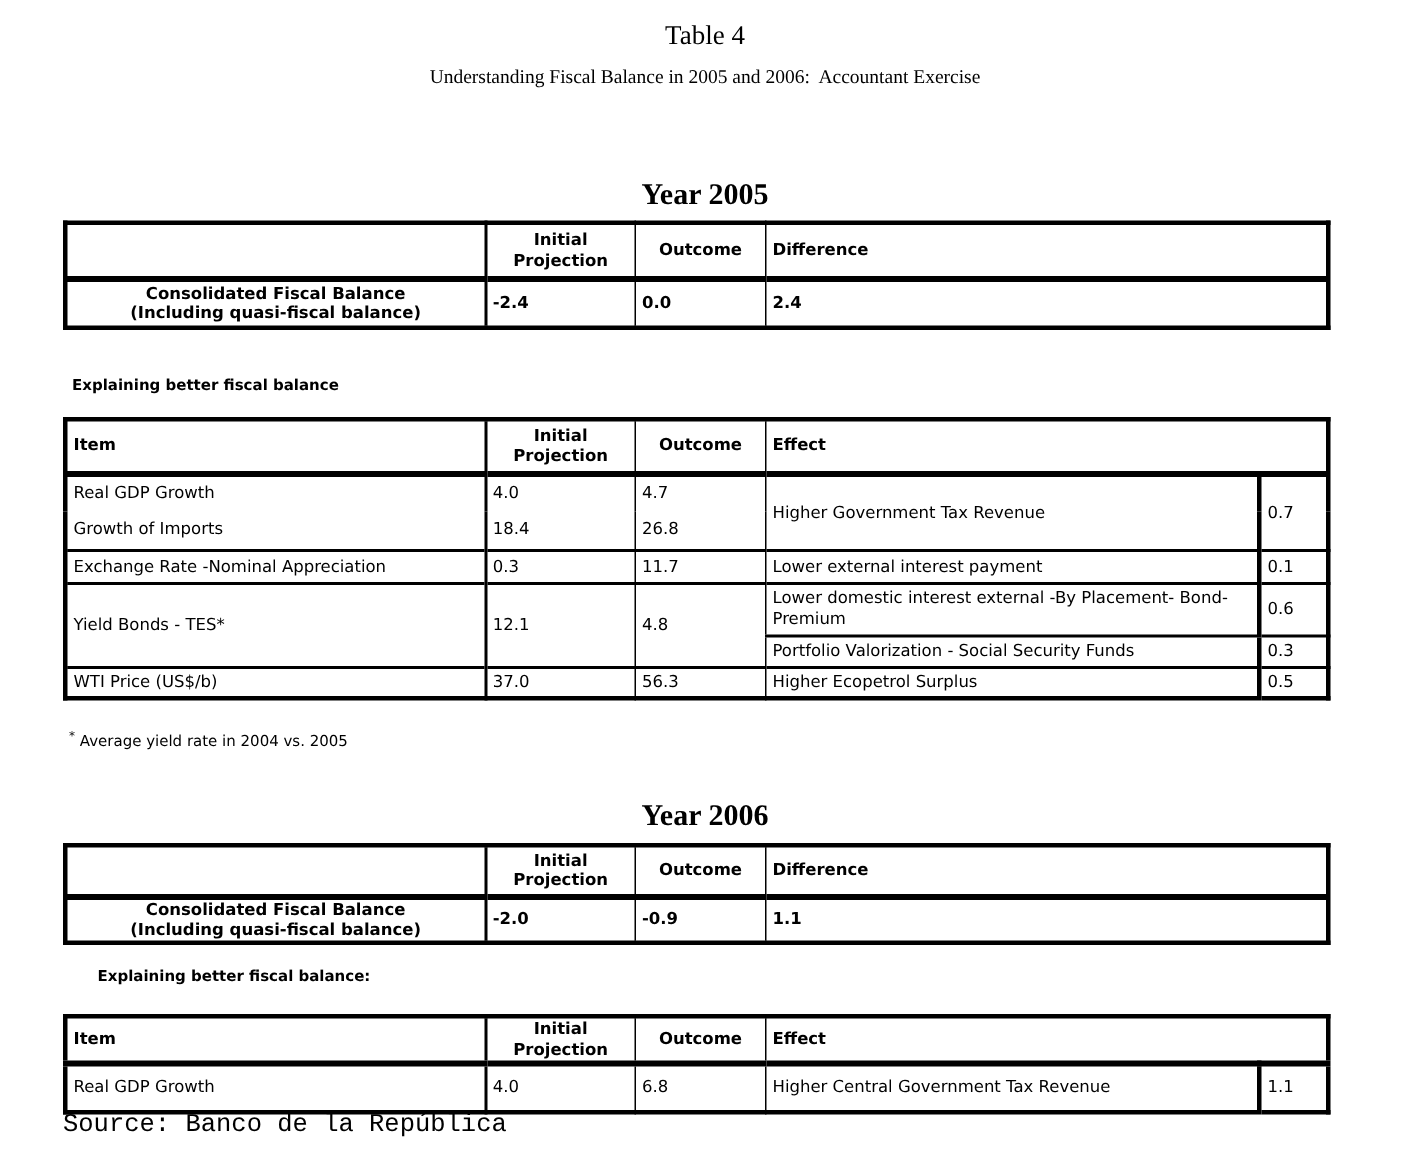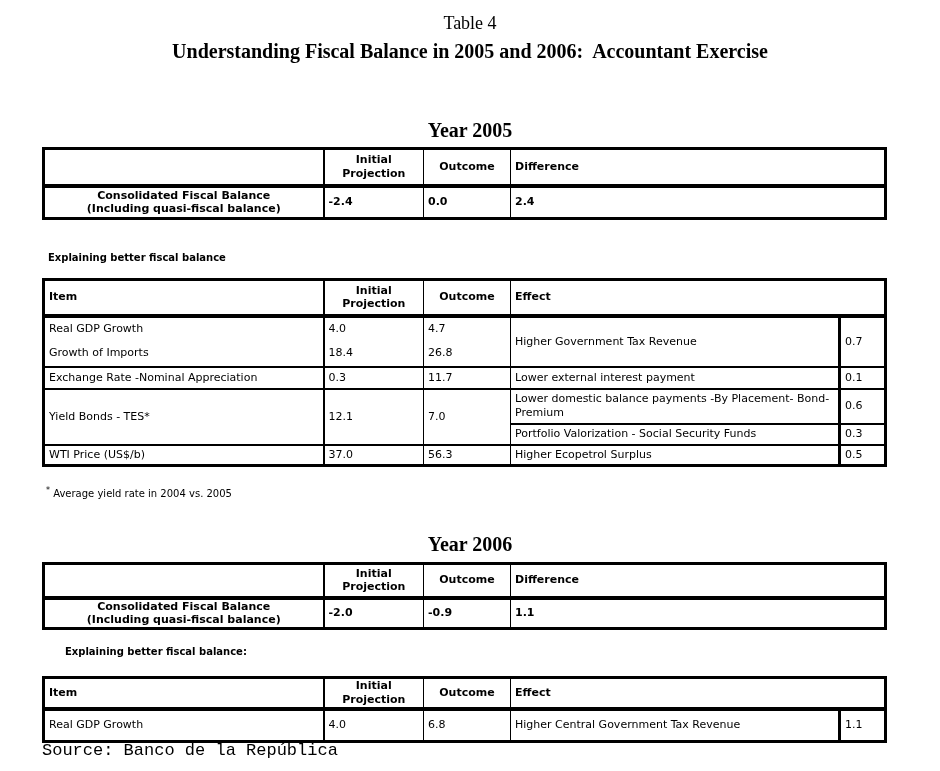--- a/index.html
+++ b/index.html
@@ -15,21 +15,21 @@
 
   
   .title-block {
     position: absolute;
     left: 7px; top: 9px;
     width: 926px;
     text-align: center;
     font-family: "Liberation Serif", serif;
   }
   .t-label   { font-size: 18px; line-height: 28px; }
-  .t-main    { font-size: 20px; line-height: 28px; font-weight: bold; white-space: pre-wrap; }
+  .t-main    { font-size: 13px; line-height: 28px; font-weight: normal; white-space: pre-wrap; }
   .t-sub     { font-size: 18px; line-height: 28px; }
 
   .year-heading {
     position: absolute;
     left: 7px;
     width: 926px;
     text-align: center;
     font-family: "Liberation Serif", serif;
     font-weight: bold;
     font-size: 20px;
@@ -165,22 +165,22 @@
     <tr class="r3 bt2">
       <td>Exchange Rate -Nominal Appreciation</td>
       <td class="bl2 r">0.3</td>
       <td class="bl1 r">11.7</td>
       <td class="bl1">Lower external interest payment</td>
       <td class="bl3 r">0.1</td>
     </tr>
     <tr class="r4 bt2">
       <td rowspan="2">Yield Bonds - TES*</td>
       <td class="bl2 r" rowspan="2">12.1</td>
-      <td class="bl1 r" rowspan="2">7.0</td>
-      <td class="bl1">Lower domestic balance payments -By Placement- Bond-Premium</td>
+      <td class="bl1 r" rowspan="2">4.8</td>
+      <td class="bl1">Lower domestic interest external -By Placement- Bond-Premium</td>
       <td class="bl3 r">0.6</td>
     </tr>
     <tr class="r5">
       <td class="bl1 bt2e">Portfolio Valorization - Social Security Funds</td>
       <td class="bl3 r bt2e">0.3</td>
     </tr>
     <tr class="r6 bt2">
       <td>WTI Price  (US$/b)</td>
       <td class="bl2 r">37.0</td>
       <td class="bl1 r">56.3</td>

